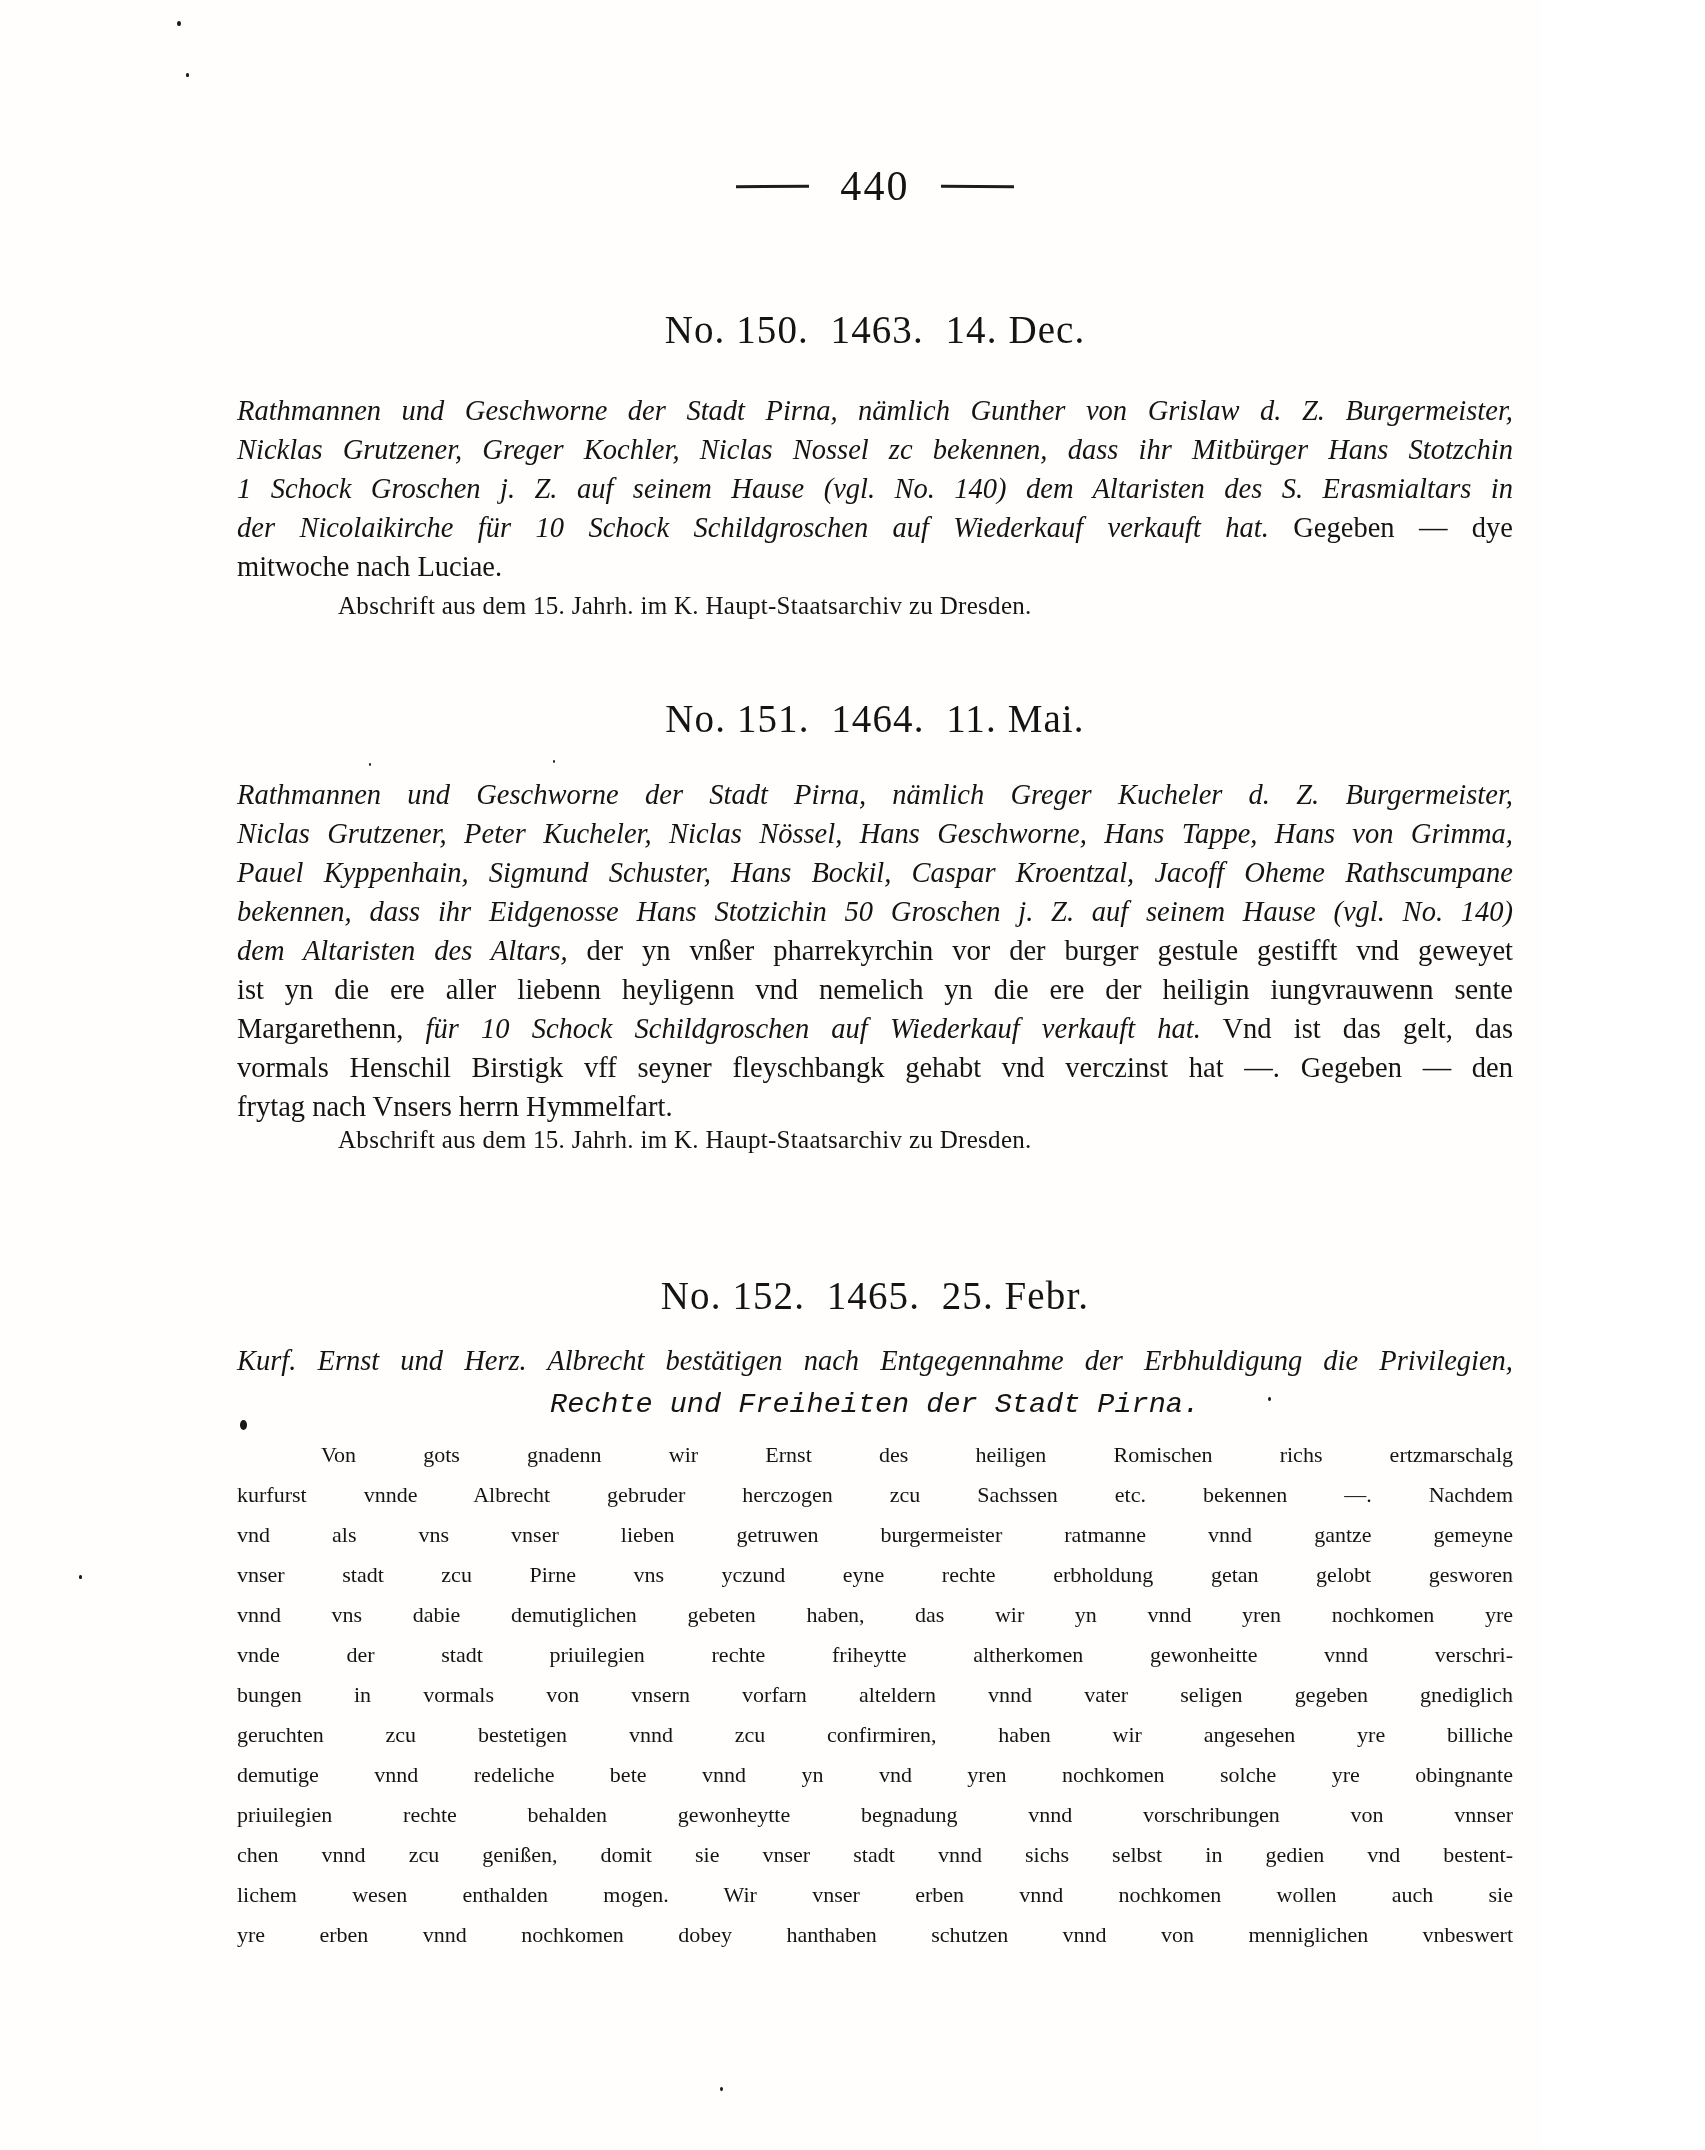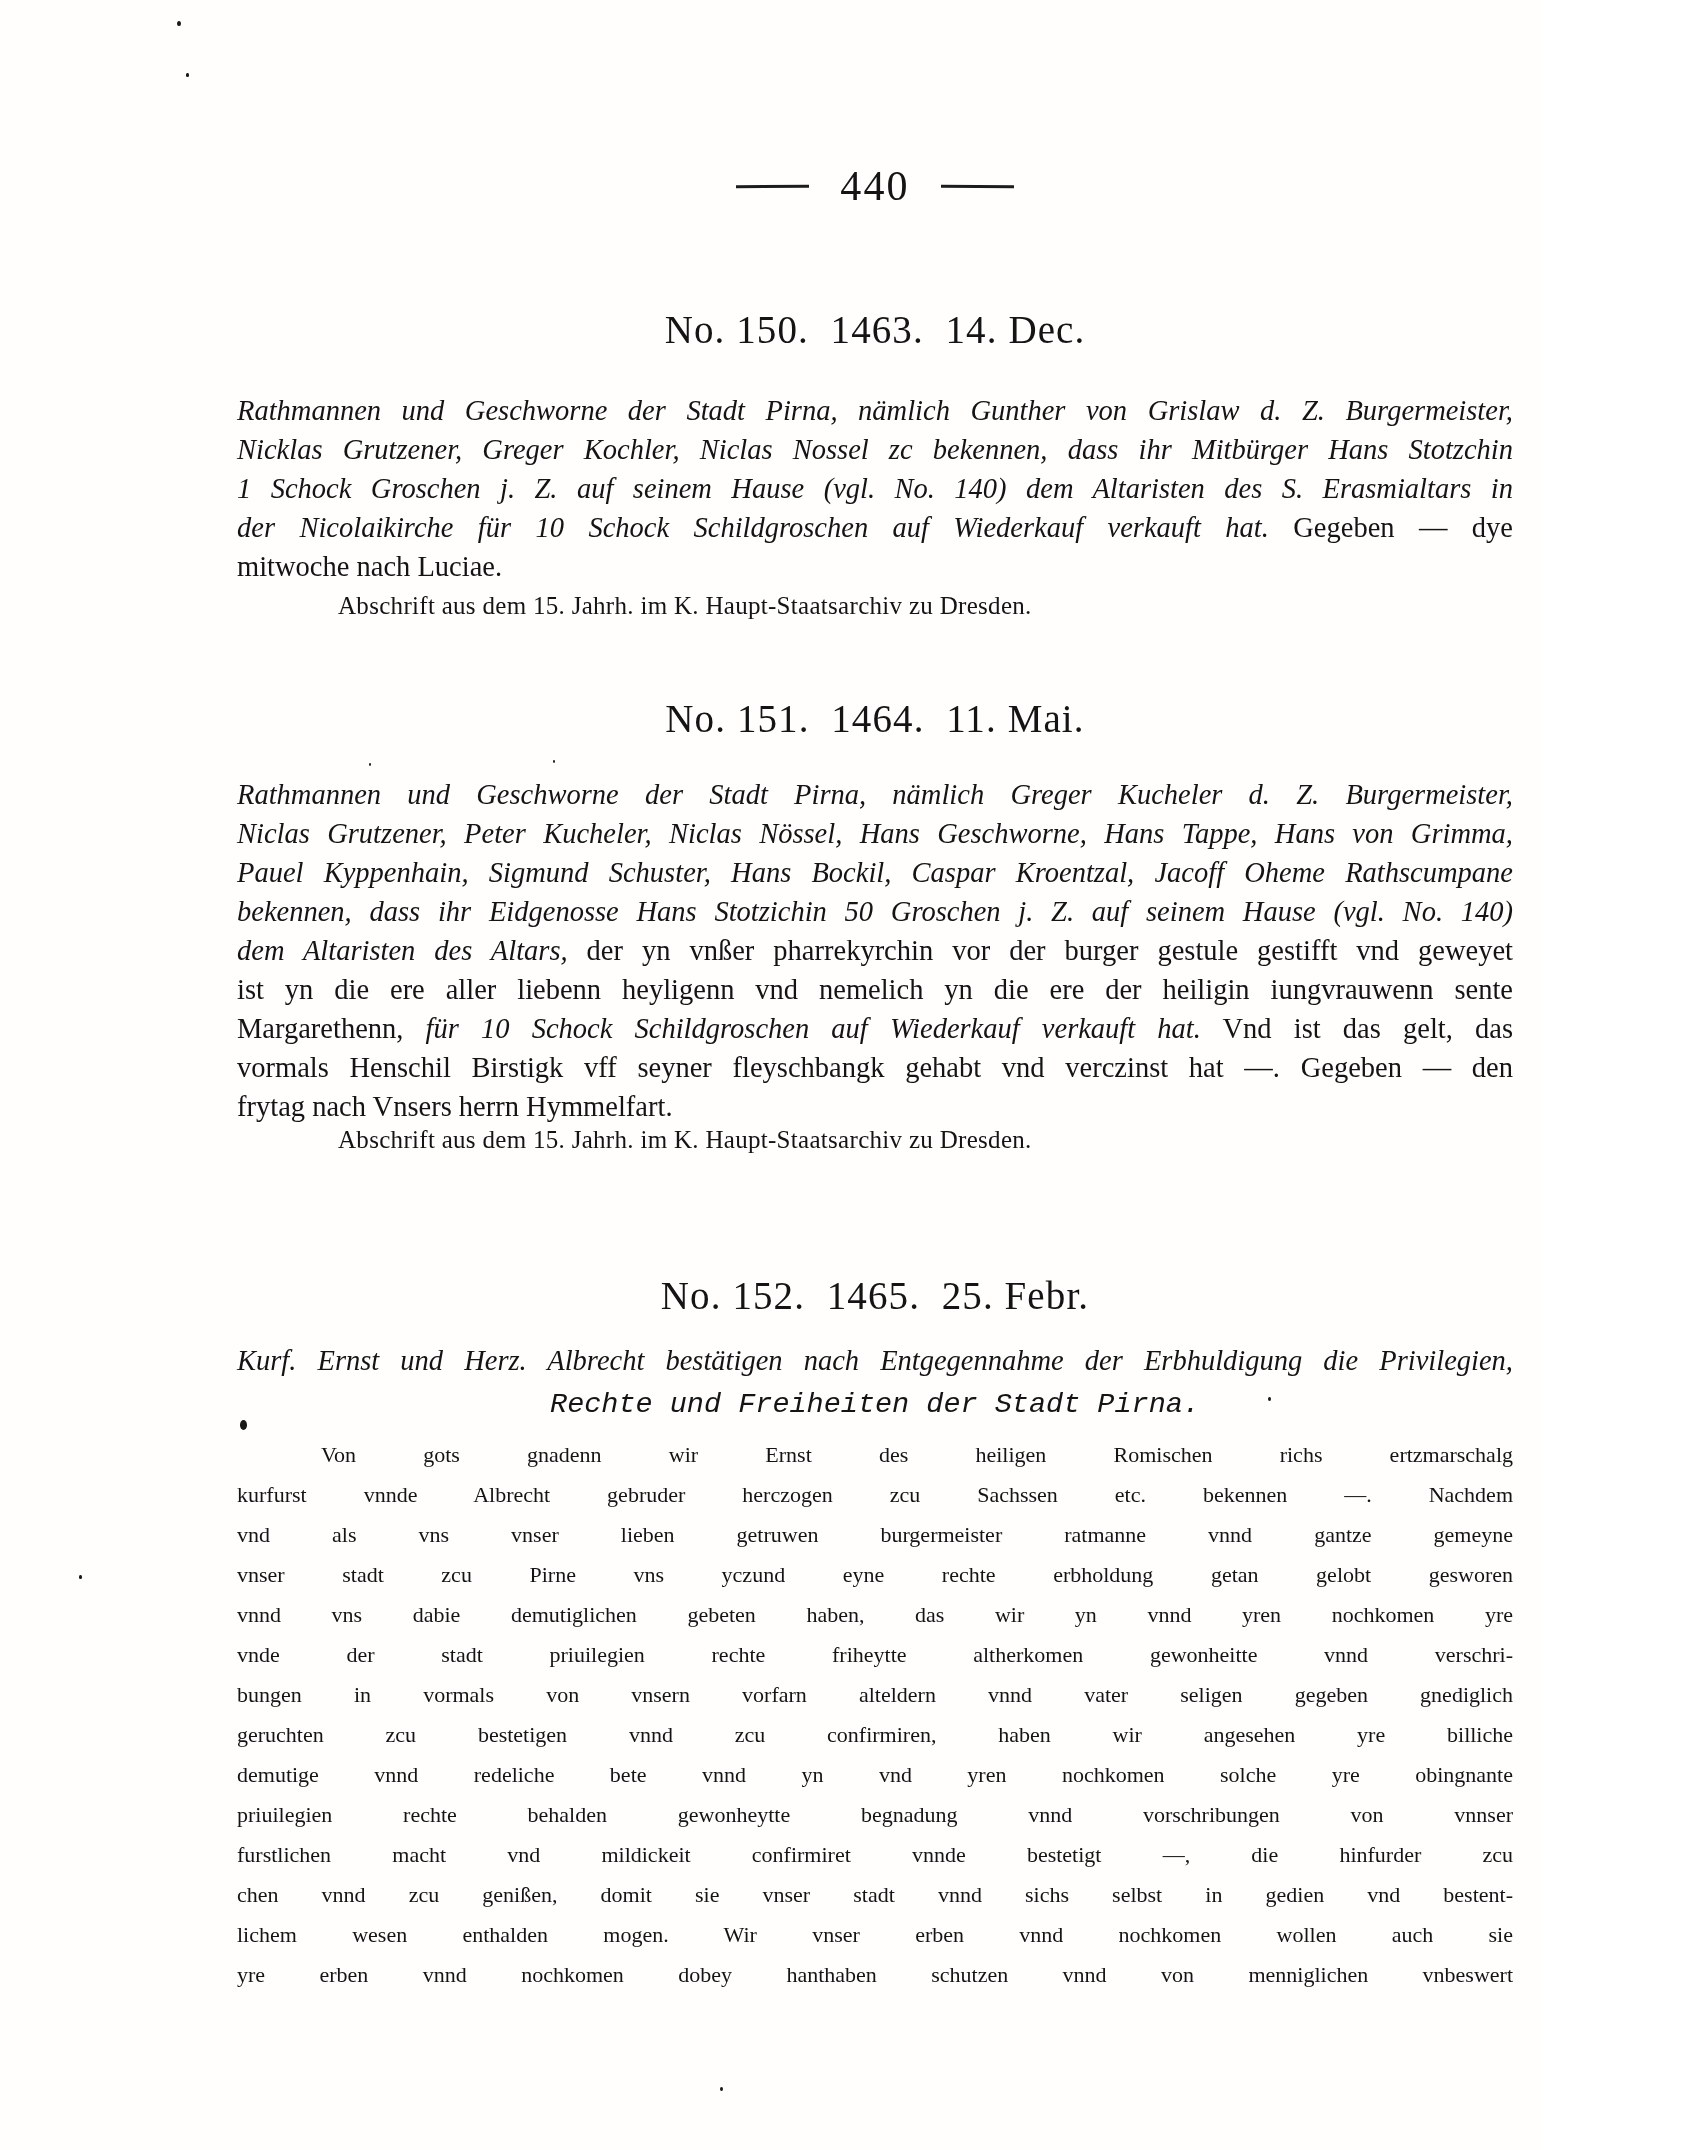--- a/index.html
+++ b/index.html
@@ -153,21 +153,20 @@
       <div class="doc-line just indent"><span class="rm">Von gots gnadenn wir Ernst des heiligen Romischen richs ertzmarschalg</span></div>
       <div class="doc-line just"><span class="rm">kurfurst vnnde Albrecht gebruder herczogen zcu Sachssen etc. bekennen —. Nachdem</span></div>
       <div class="doc-line just"><span class="rm">vnd als vns vnser lieben getruwen burgermeister ratmanne vnnd gantze gemeyne</span></div>
       <div class="doc-line just"><span class="rm">vnser stadt zcu Pirne vns yczund eyne rechte erbholdung getan gelobt gesworen</span></div>
       <div class="doc-line just"><span class="rm">vnnd vns dabie demutiglichen gebeten haben, das wir yn vnnd yren nochkomen yre</span></div>
       <div class="doc-line just"><span class="rm">vnde der stadt priuilegien rechte friheytte altherkomen gewonheitte vnnd verschri-</span></div>
       <div class="doc-line just"><span class="rm">bungen in vormals von vnsern vorfarn alteldern vnnd vater seligen gegeben gnediglich</span></div>
       <div class="doc-line just"><span class="rm">geruchten zcu bestetigen vnnd zcu confirmiren, haben wir angesehen yre billiche</span></div>
       <div class="doc-line just"><span class="rm">demutige vnnd redeliche bete vnnd yn vnd yren nochkomen solche yre obingnante</span></div>
       <div class="doc-line just"><span class="rm">priuilegien rechte behalden gewonheytte begnadung vnnd vorschribungen von vnnser</span></div>
-      <div class="doc-line just"><span class="rm">furstlichen macht vnd mildickeit confirmiret vnnde bestetigt —, die hinfurder zcu</span></div>
       <div class="doc-line just"><span class="rm">chen vnnd zcu genißen, domit sie vnser stadt vnnd sichs selbst in gedien vnd bestent-</span></div>
       <div class="doc-line just"><span class="rm">lichem wesen enthalden mogen. Wir vnser erben vnnd nochkomen wollen auch sie</span></div>
       <div class="doc-line just"><span class="rm">yre erben vnnd nochkomen dobey hanthaben schutzen vnnd von menniglichen vnbeswert</span></div>
     </div>
 
   <div>
       <div class="speck" style="left: 177px; top: 21px; width: 3.7px; height: 5.2px;"></div>
       <div class="speck" style="left: 186px; top: 73px; width: 2.6px; height: 3.7px;"></div>
       <div class="speck" style="left: 369px; top: 763px; width: 2.1px; height: 3px;"></div>
       <div class="speck" style="left: 553px; top: 760px; width: 2.1px; height: 3px;"></div>

